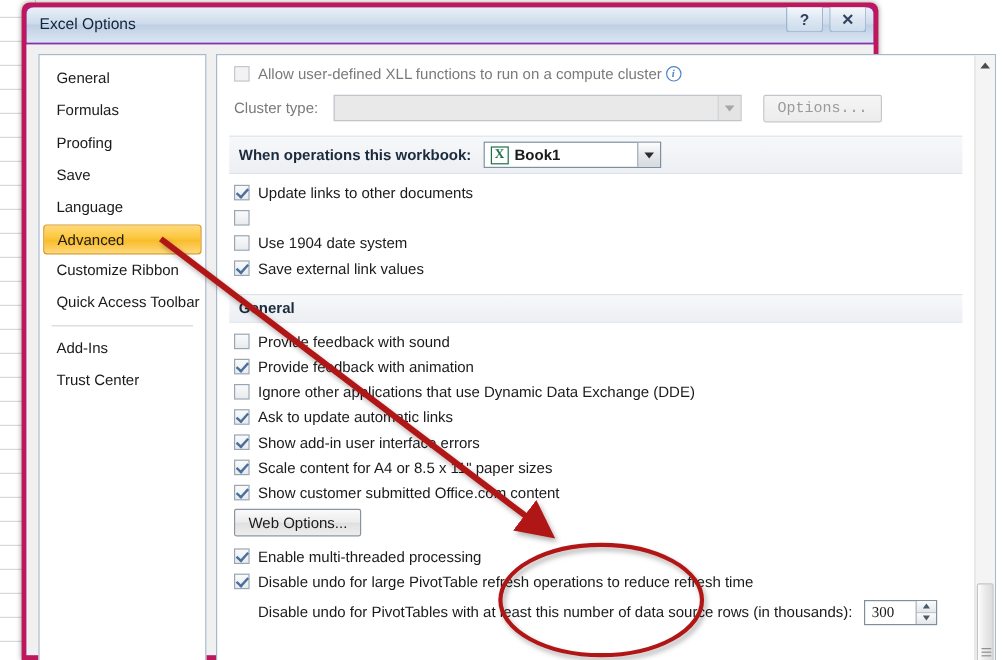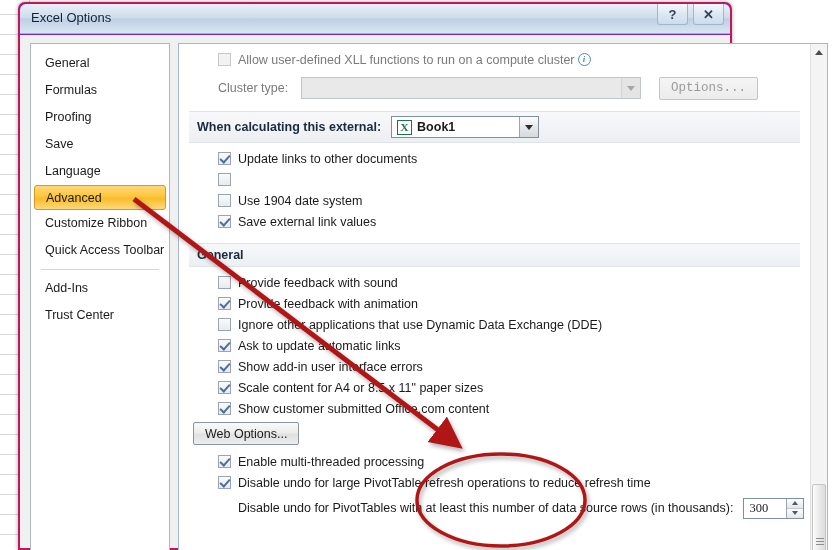--- a/index.html
+++ b/index.html
@@ -23,22 +23,22 @@
   #excel-bg .rowline {
     position: absolute; left: 0; width: 30px; height: 1px;
     background: #d8d8d8;
   }
 
   
   #dialog {
     position: absolute;
     left: 18px; top: 2px;
     width: 714px; height: 548px;
-    background: #6d28d9;
-    border: 2px solid #be185d;
+    background: #a21caf;
+    border: 4px solid #be185d;
     border-top-left-radius: 7px;
     border-top-right-radius: 7px;
     box-shadow: 0 0 4px rgba(0,0,0,0.35);
   }
   #titlebar {
     position: relative;
     height: 30px;
     background: linear-gradient(to bottom, #e9f0f8 0%, #cfdcec 46%, #bfd0e4 52%, #d9e5f2 100%);
     border-top-left-radius: 6px;
     border-top-right-radius: 6px;
@@ -122,21 +122,20 @@
   .section-head.inline-ctl {
     display: flex; align-items: center; gap: 10px;
   }
 
   .row {
     display: flex; align-items: center;
     font-size: 12.5px; color: #1a1a1a;
     height: 19px;
     margin-bottom: 2px;
     white-space: nowrap;
-    margin-left: 25px;
   }
   .row.indent { padding-left: 20px; }
 
   .cb {
     width: 13px; height: 13px;
     border: 1px solid #9aa5b1;
     background: linear-gradient(to bottom, #f9fafb 0%, #e8ebee 100%);
     margin-right: 7px;
     flex: none;
     position: relative;
@@ -335,21 +334,21 @@
           <span class="combo disabled" style="width:340px">
             <span class="val"></span>
             <span class="arrow">
                 <span class="tri-down dim"></span>
               </span>
           </span>
           <span class="btn disabled" style="margin-left:18px">Options...</span>
         </div>
 
         <div class="section-head inline-ctl" style="margin-top:10px">
-          <span>When calculating this external:</span>
+          <span>When operations this workbook:</span>
           <span class="combo" style="width:148px">
             <span class="val">
               <span class="xl-icon">X</span>
               <span>Book1</span>
             </span>
             <span class="arrow">
                 <span class="tri-down"></span>
               </span>
           </span>
         </div>

